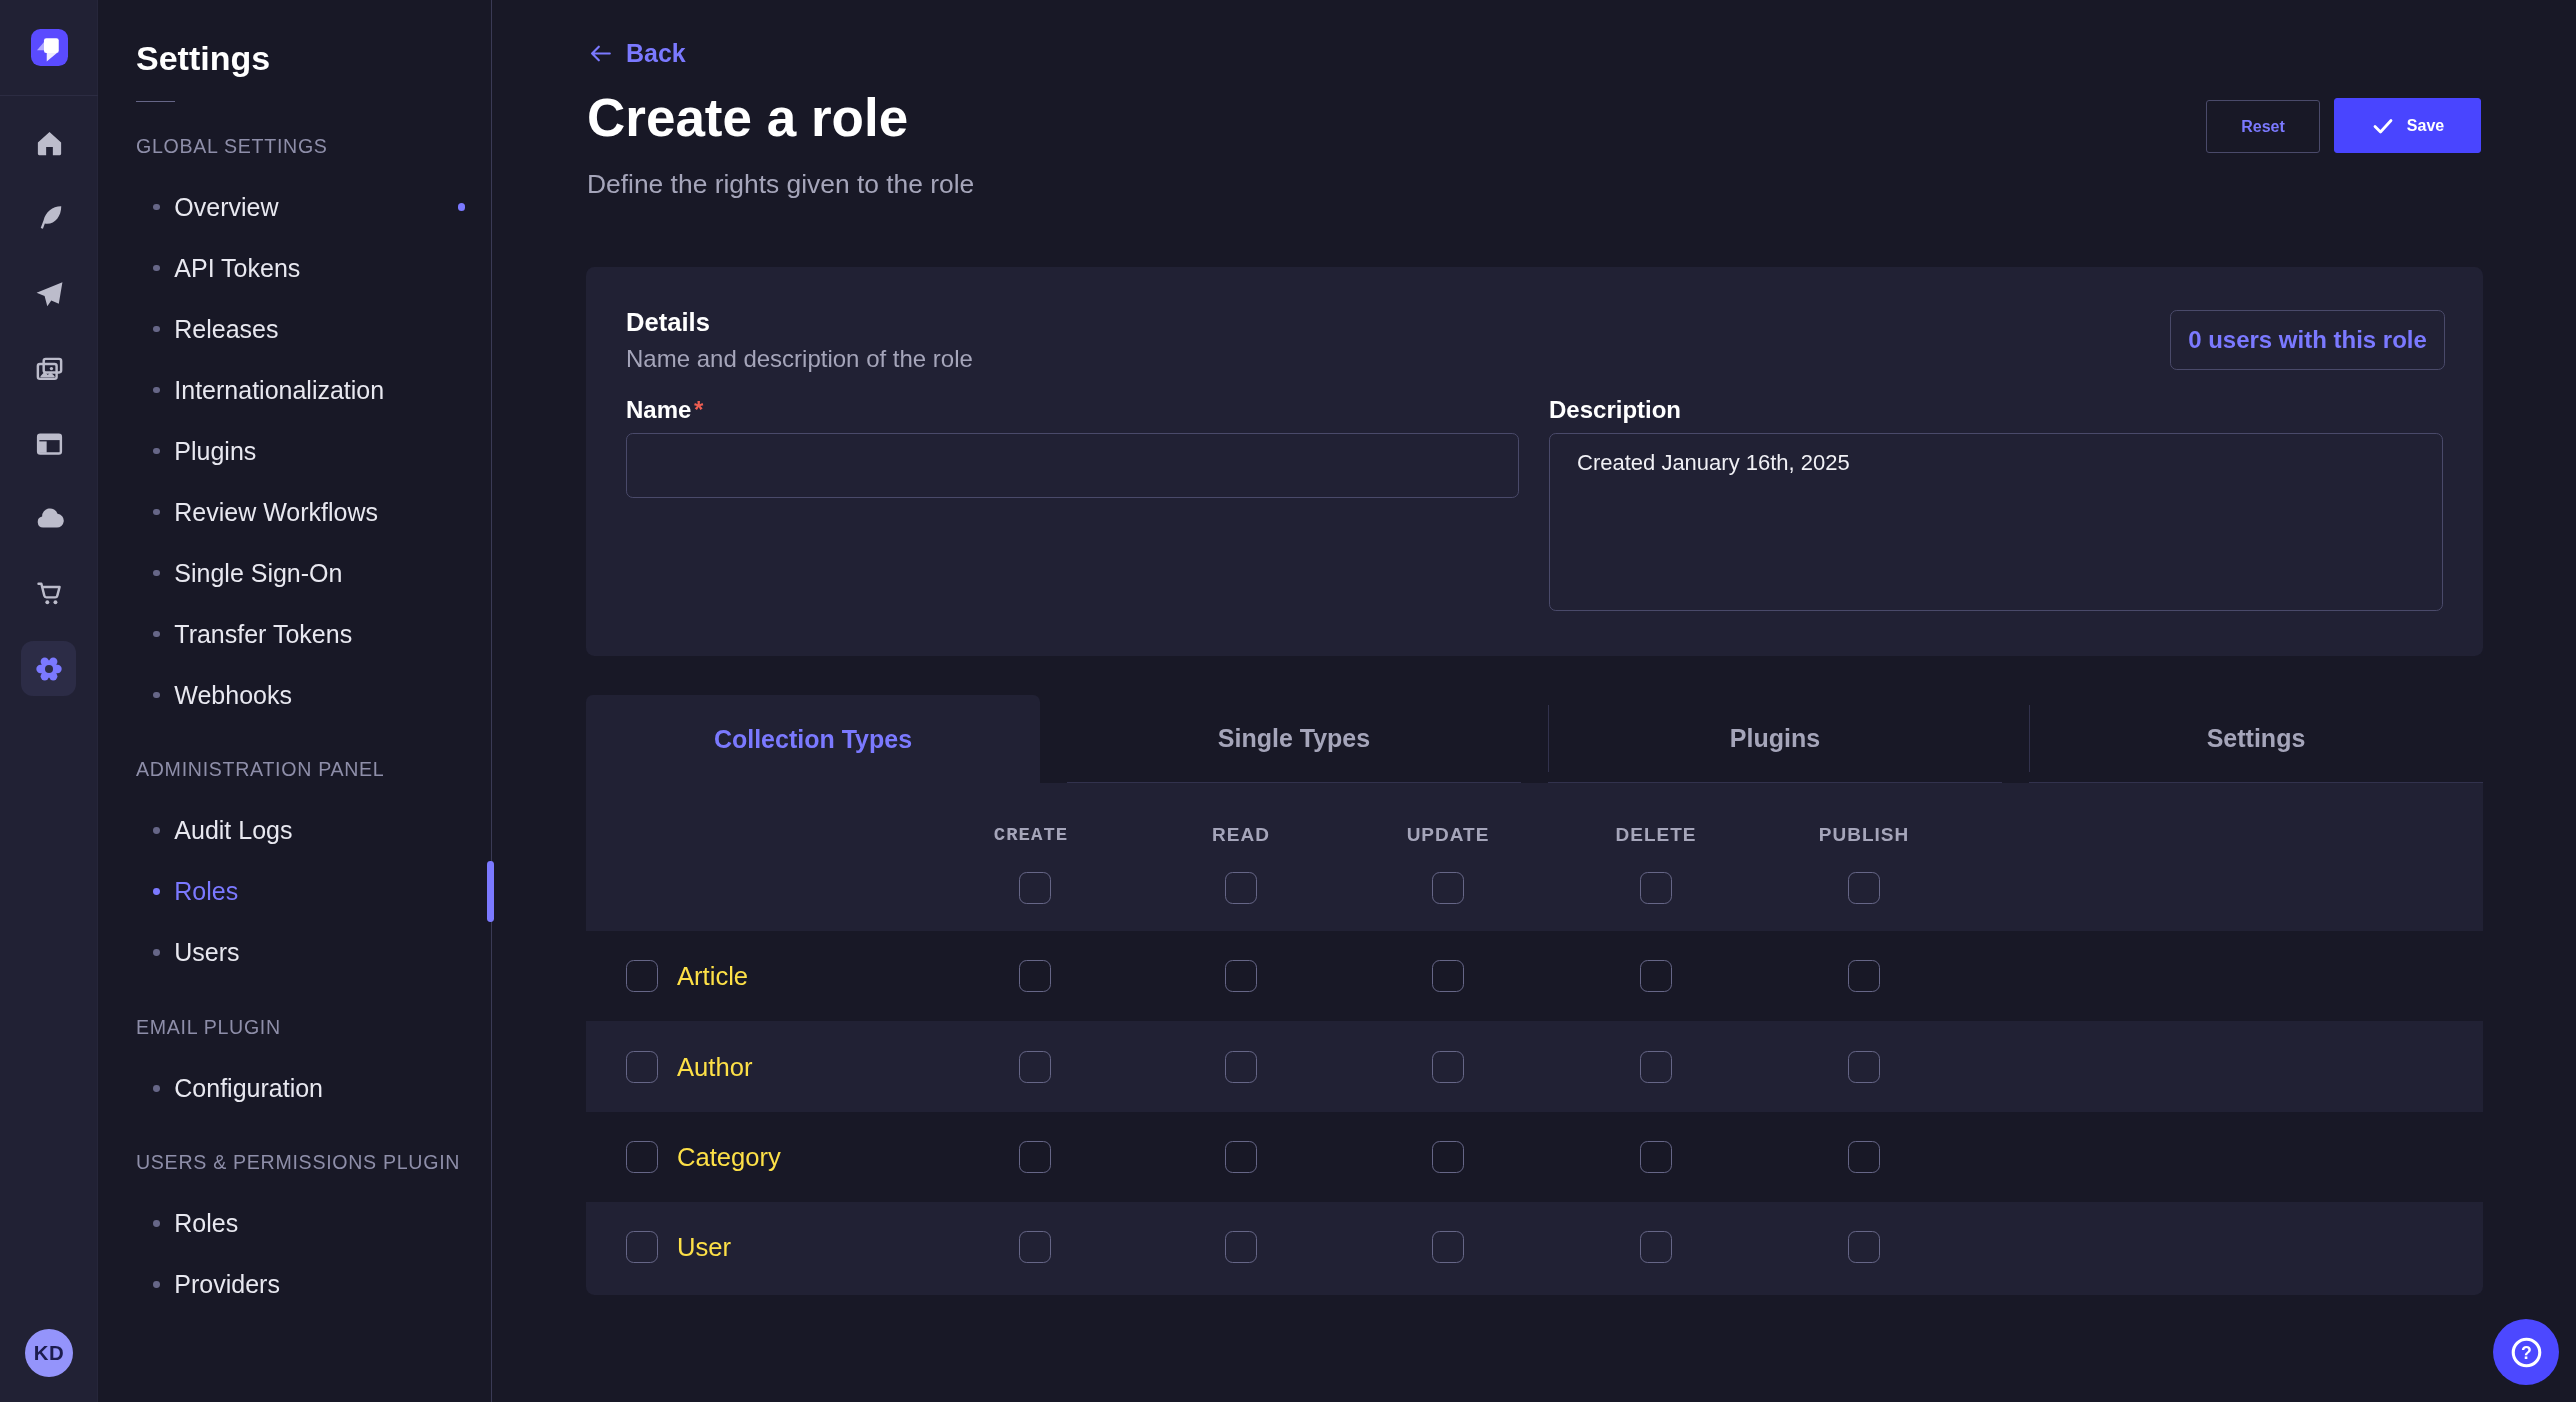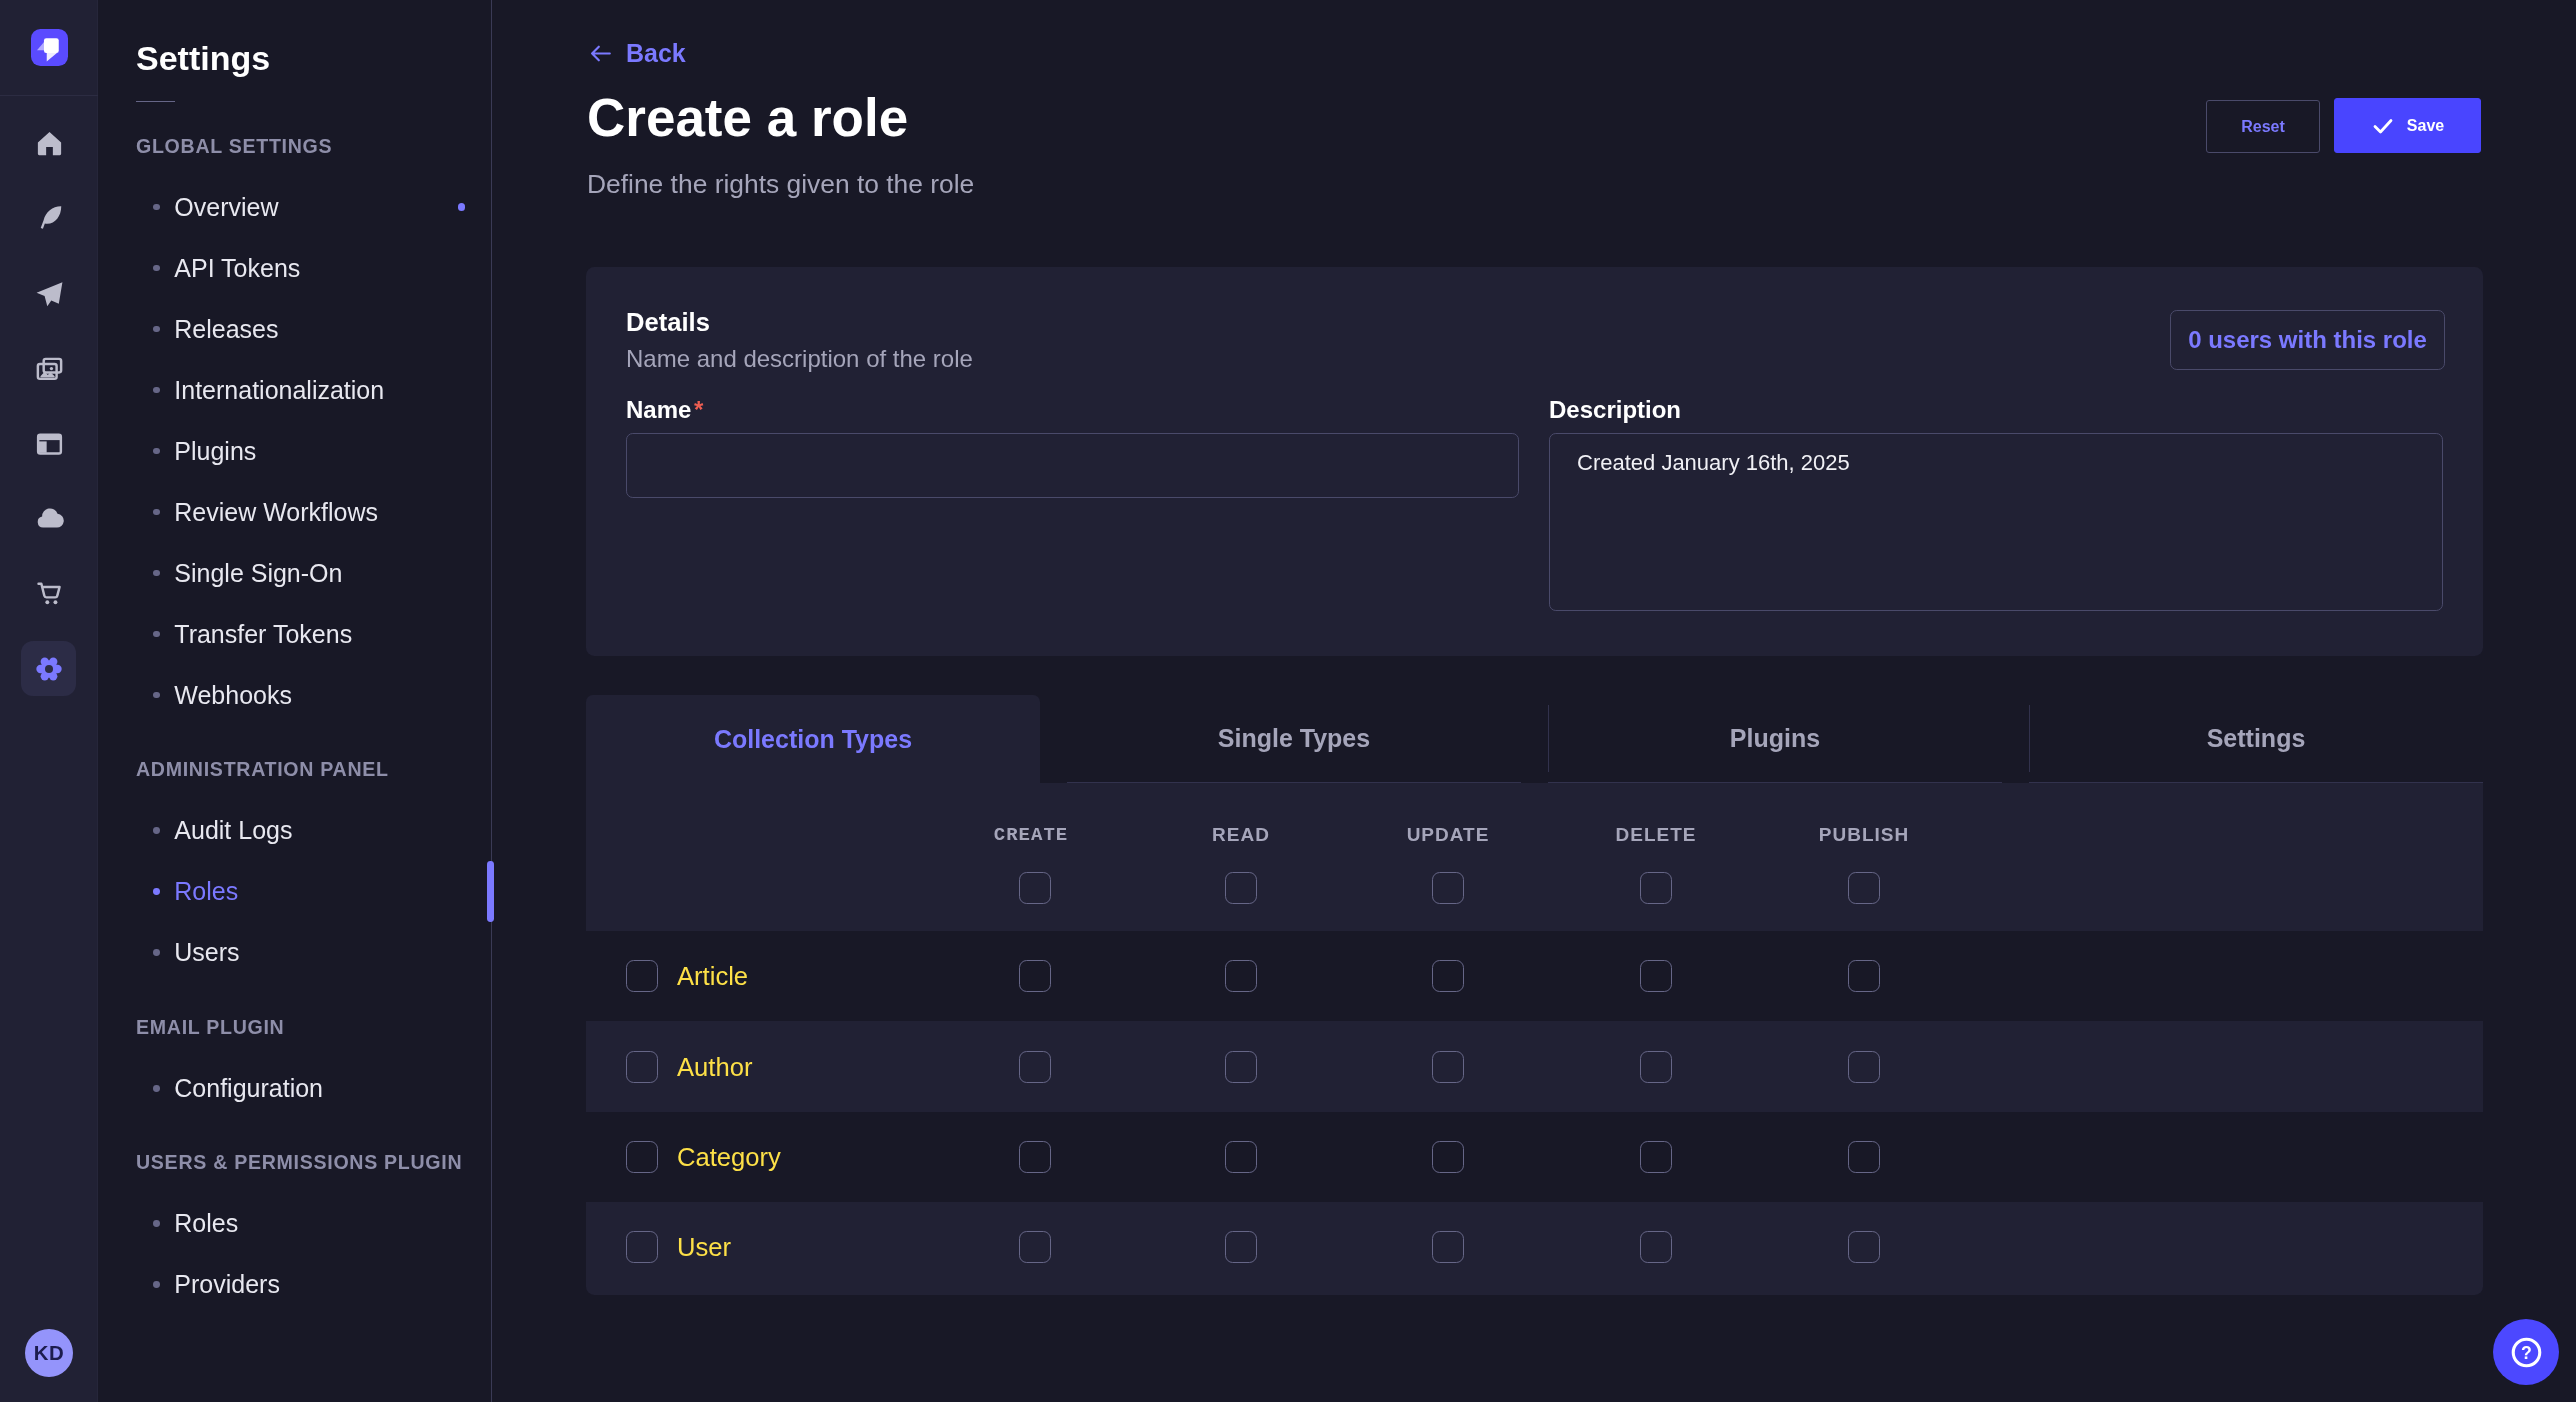--- a/index.html
+++ b/index.html
@@ -25,21 +25,21 @@
             background:#9494fb; color:#1c1c4e; font-size:20.4px; font-weight:bold;
             display:flex; align-items:center; justify-content:center; letter-spacing:0.4px; }
 
   
   .subnav { position:absolute; left:98px; top:0; width:394px; height:1402px;
             background:#181826; border-right:0.9px solid #3a3a55; padding-top:34px; z-index:4; }
   .subnav h1 { color:#ffffff; font-size:34px; font-weight:bold; padding-left:38px; height:48px; line-height:48px; }
   .title-rule { margin:19px 0 0 38px; width:39px; height:0; border:none; border-top:1.7px solid #666687; }
   .sn-section { margin-top:13.6px; }
   .sn-section-label { height:61px; display:flex; align-items:center; padding-left:38px;
-                      color:#8e8ea9; font-size:19.6px; font-weight:bold; letter-spacing:0.7px; }
+                      color:#8e8ea9; font-size:19.6px; font-weight:normal; letter-spacing:0.7px; }
   .sn-item { position:relative; height:61px; display:flex; align-items:center; gap:14.5px;
              padding-left:55px; cursor:pointer; }
   .dot { width:6.8px; height:6.8px; border-radius:50%; background:#666687; flex:0 0 auto; }
   .sn-label { color:#e8e8f0; font-size:25px; }
   .sn-item.active .sn-label { color:#7b79ff; }
   .sn-item.active .dot { background:#7b79ff; }
   .notif { width:7.7px; height:7.7px; border-radius:50%; background:#7b79ff; margin-left:auto; margin-right:25.6px; }
   .active-bar { position:absolute; right:-2.6px; top:0; width:6.8px; height:61px;
                 background:#7b79ff; border-radius:3.4px; }
 

